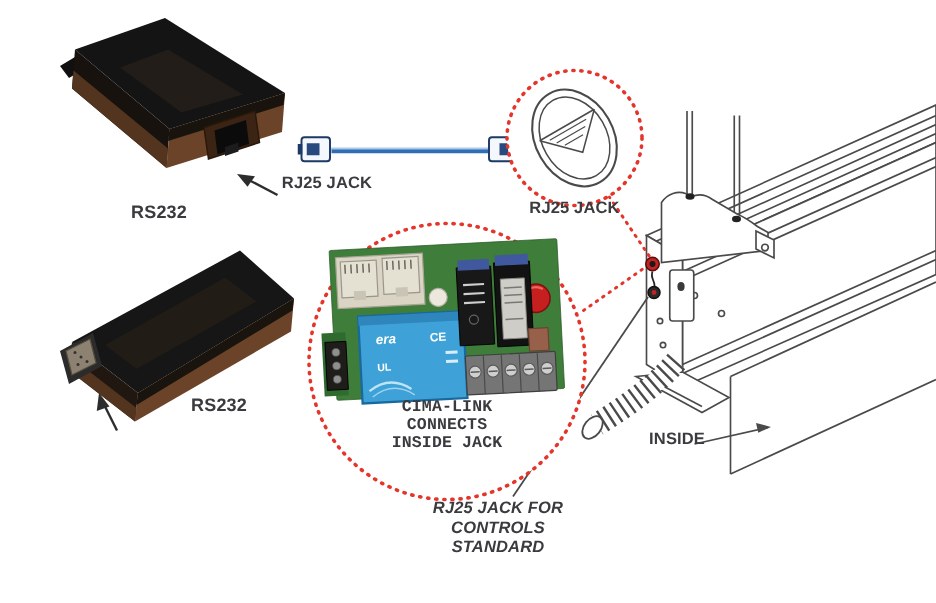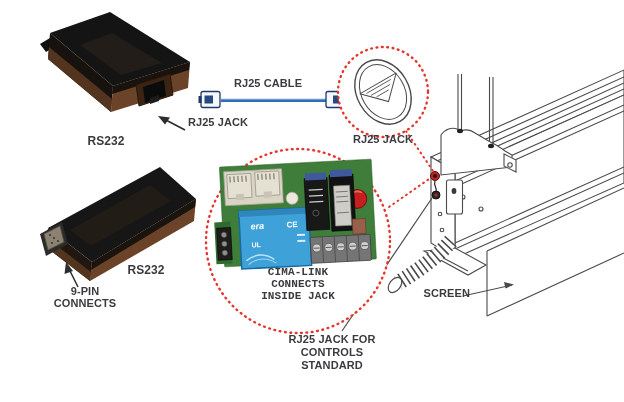--- a/index.html
+++ b/index.html
@@ -224,38 +224,33 @@
         <path d="M312,249 L318,249 M324,249 L330,249 M336,249 L342,249 M348,249 L354,249 M360,249 L366,249" stroke="#5a5a5a" stroke-width="1"></path>
       </g>
     </g>
   </g>
 </svg>
 
 <div class="lbl" style="left:74px;top:135px;width:64px;font-size:12px;">RS232</div>
 
 <div class="lbl" style="left:183px;top:116px;width:70px;">RJ25 JACK</div>
 
-<div class="lbl" style="left:223px;top:77px;width:90px;">RJ25 CABLE</div>
 
 <div class="lbl" style="left:344px;top:133px;width:78px;">RJ25 JACK</div>
 
 <div class="lbl" style="left:114px;top:264px;width:64px;font-size:12px;">RS232</div>
 
-<div class="lbl" style="left:46px;top:285px;width:78px;">
-  <span class="ln">9-PIN</span>
-  <span class="ln">CONNECTS</span>
-</div>
 
 <div class="lbl" style="left:238px;top:267px;width:120px;line-height:11.8px;font-family:Liberation Mono, monospace;">
   <span class="ln">CIMA-LINK</span>
   <span class="ln">CONNECTS</span>
   <span class="ln">INSIDE JACK</span>
 </div>
 
-<div class="lbl lbl-screen" style="left:412px;top:287px;width:58px;">SCREEN</div>
-
-<div class="lbl" style="left:277px;top:333px;width:110px;line-height:13px;">
+<div class="lbl lbl-screen" style="left:412px;top:287px;width:58px;">INSIDE</div>
+
+<div class="lbl" style="left:277px;top:333px;width:110px;line-height:13px;font-style:italic;">
   <span class="ln">RJ25 JACK FOR</span>
   <span class="ln">CONTROLS</span>
   <span class="ln">STANDARD</span>
 </div>
 
 </div>
 
 </body></html>

